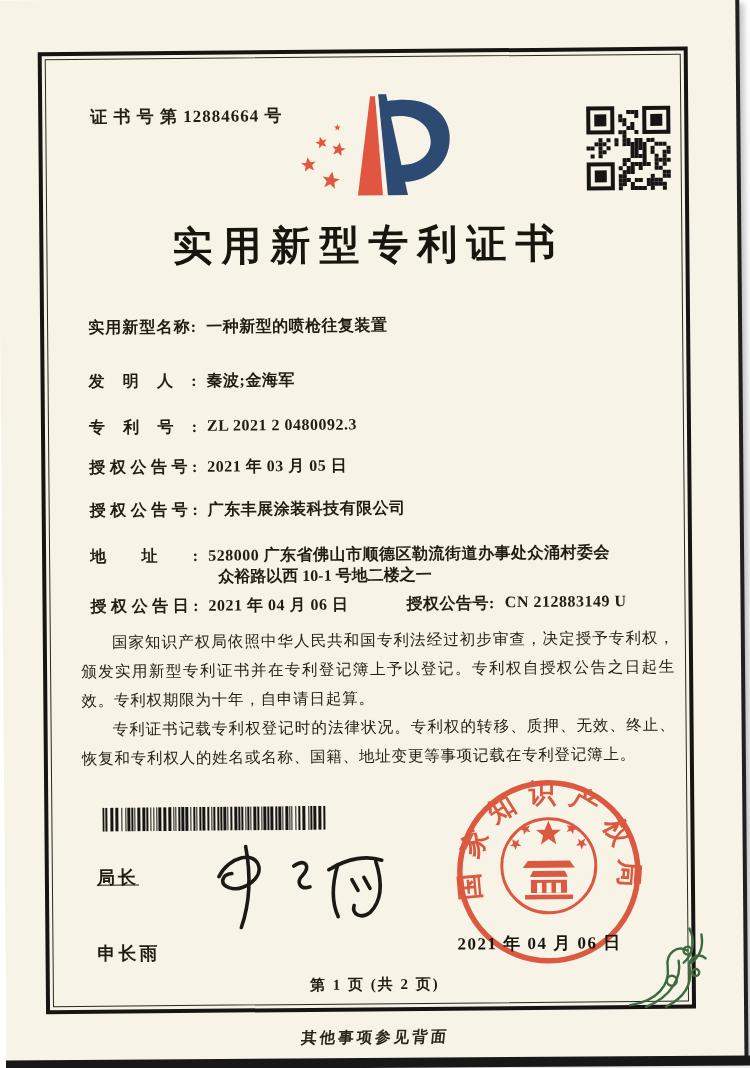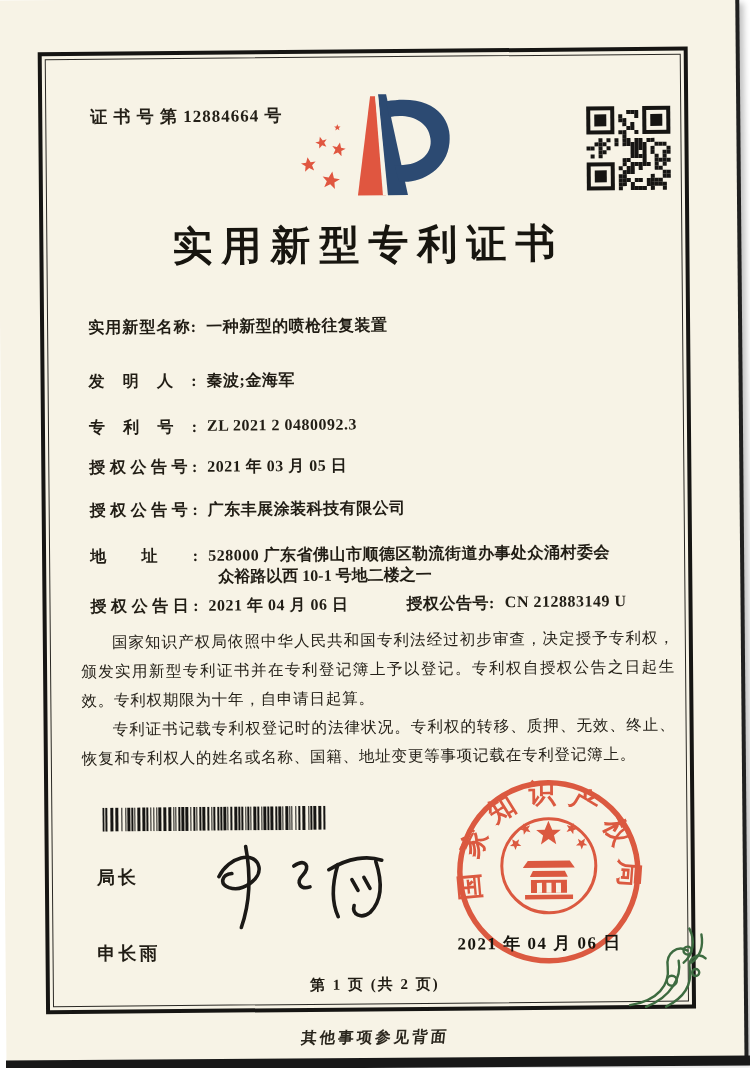--- a/index.html
+++ b/index.html
@@ -288,21 +288,21 @@
         <rect x="196" y="0" width="2" height="24" fill="#161513"></rect>
         <rect x="200" y="0" width="3" height="24" fill="#161513"></rect>
         <rect x="206" y="0" width="1" height="24" fill="#161513"></rect>
         <rect x="208" y="0" width="2" height="24" fill="#161513"></rect>
         <rect x="211" y="0" width="3" height="24" fill="#161513"></rect>
         <rect x="216" y="0" width="3" height="24" fill="#161513"></rect>
         <rect x="221" y="0" width="2" height="24" fill="#161513"></rect>
       </svg>
   </div>
 
-  <div class="abs director" style="top:866px;">局长</div>
+  <div class="abs director" style="top:866px;text-decoration:underline;">局长</div>
   <div class="abs director" style="top:898px;margin-top:44px;">申长雨</div>
 
   <div class="abs" style="left:196px;top:842px;width:200px;height:92px;">
     <svg width="200" height="92" viewBox="0 0 200 92">
       <g stroke="#1b1916" stroke-width="3.6" fill="none" stroke-linecap="round" stroke-linejoin="round">
         <path d="M18,36 C28,16 54,10 58,26 C61,38 42,52 28,47 C18,43 21,34 31,33"></path>
         <path d="M45,6 C50,34 49,62 40,87"></path>
         <path d="M93,26 C105,18 110,27 102,35 C94,43 100,50 109,47"></path>
         <path d="M128,30 C148,18 167,16 181,21"></path>
         <path d="M137,25 C130,48 132,66 137,77"></path>

